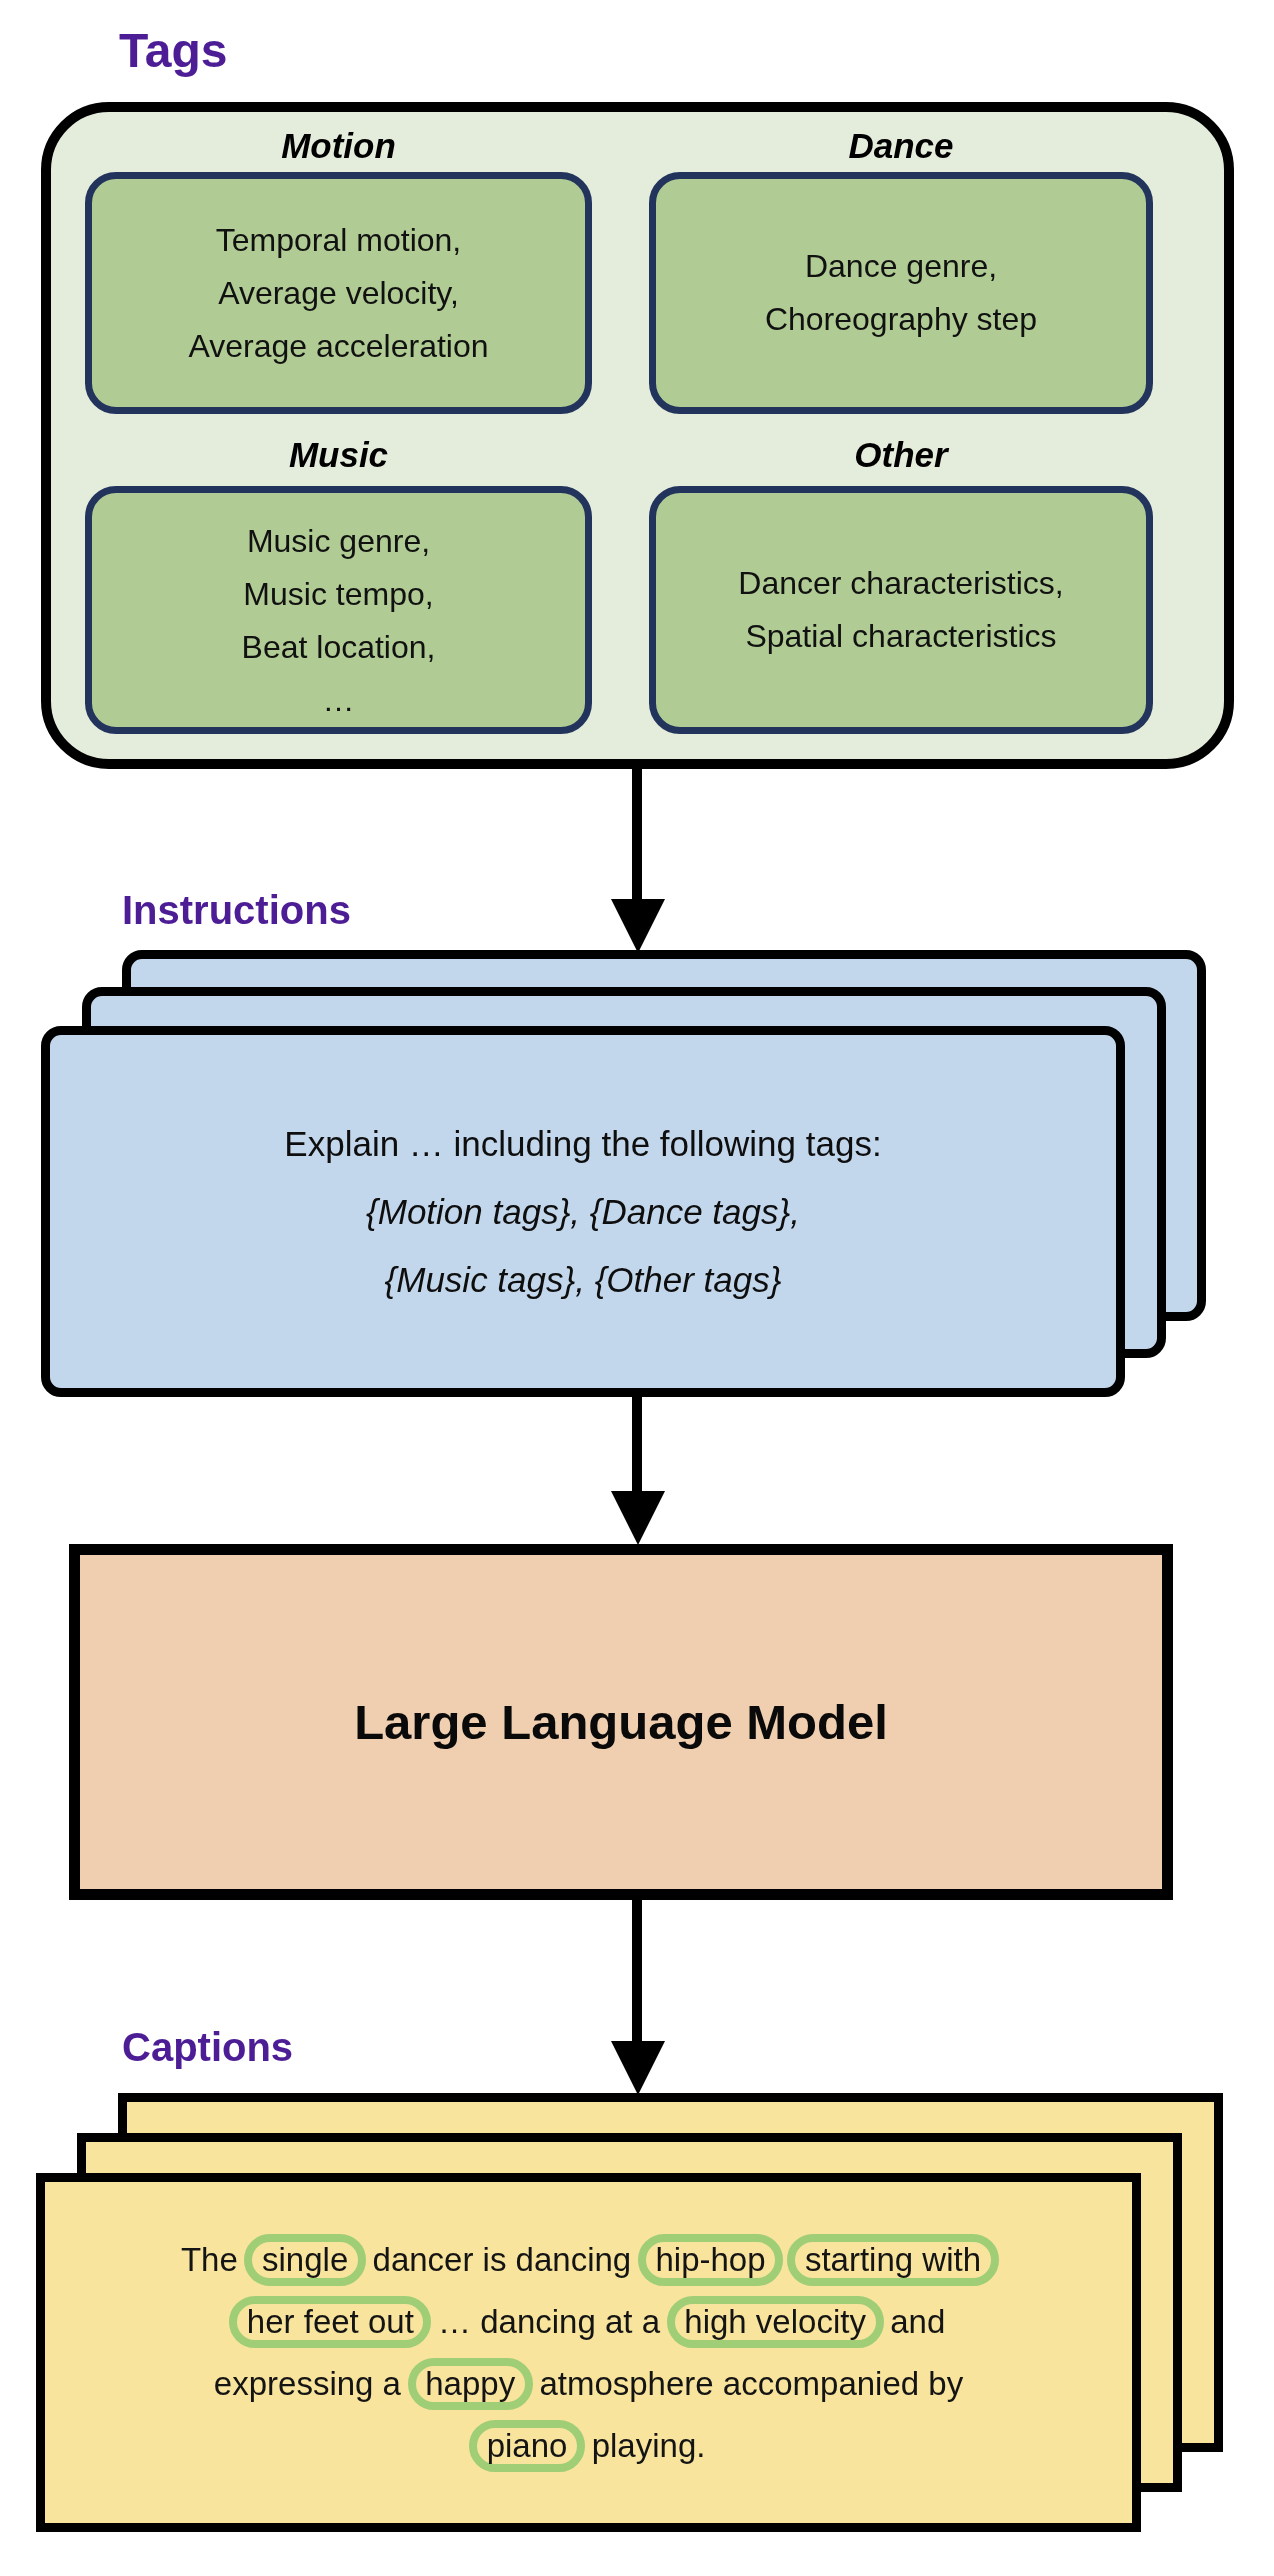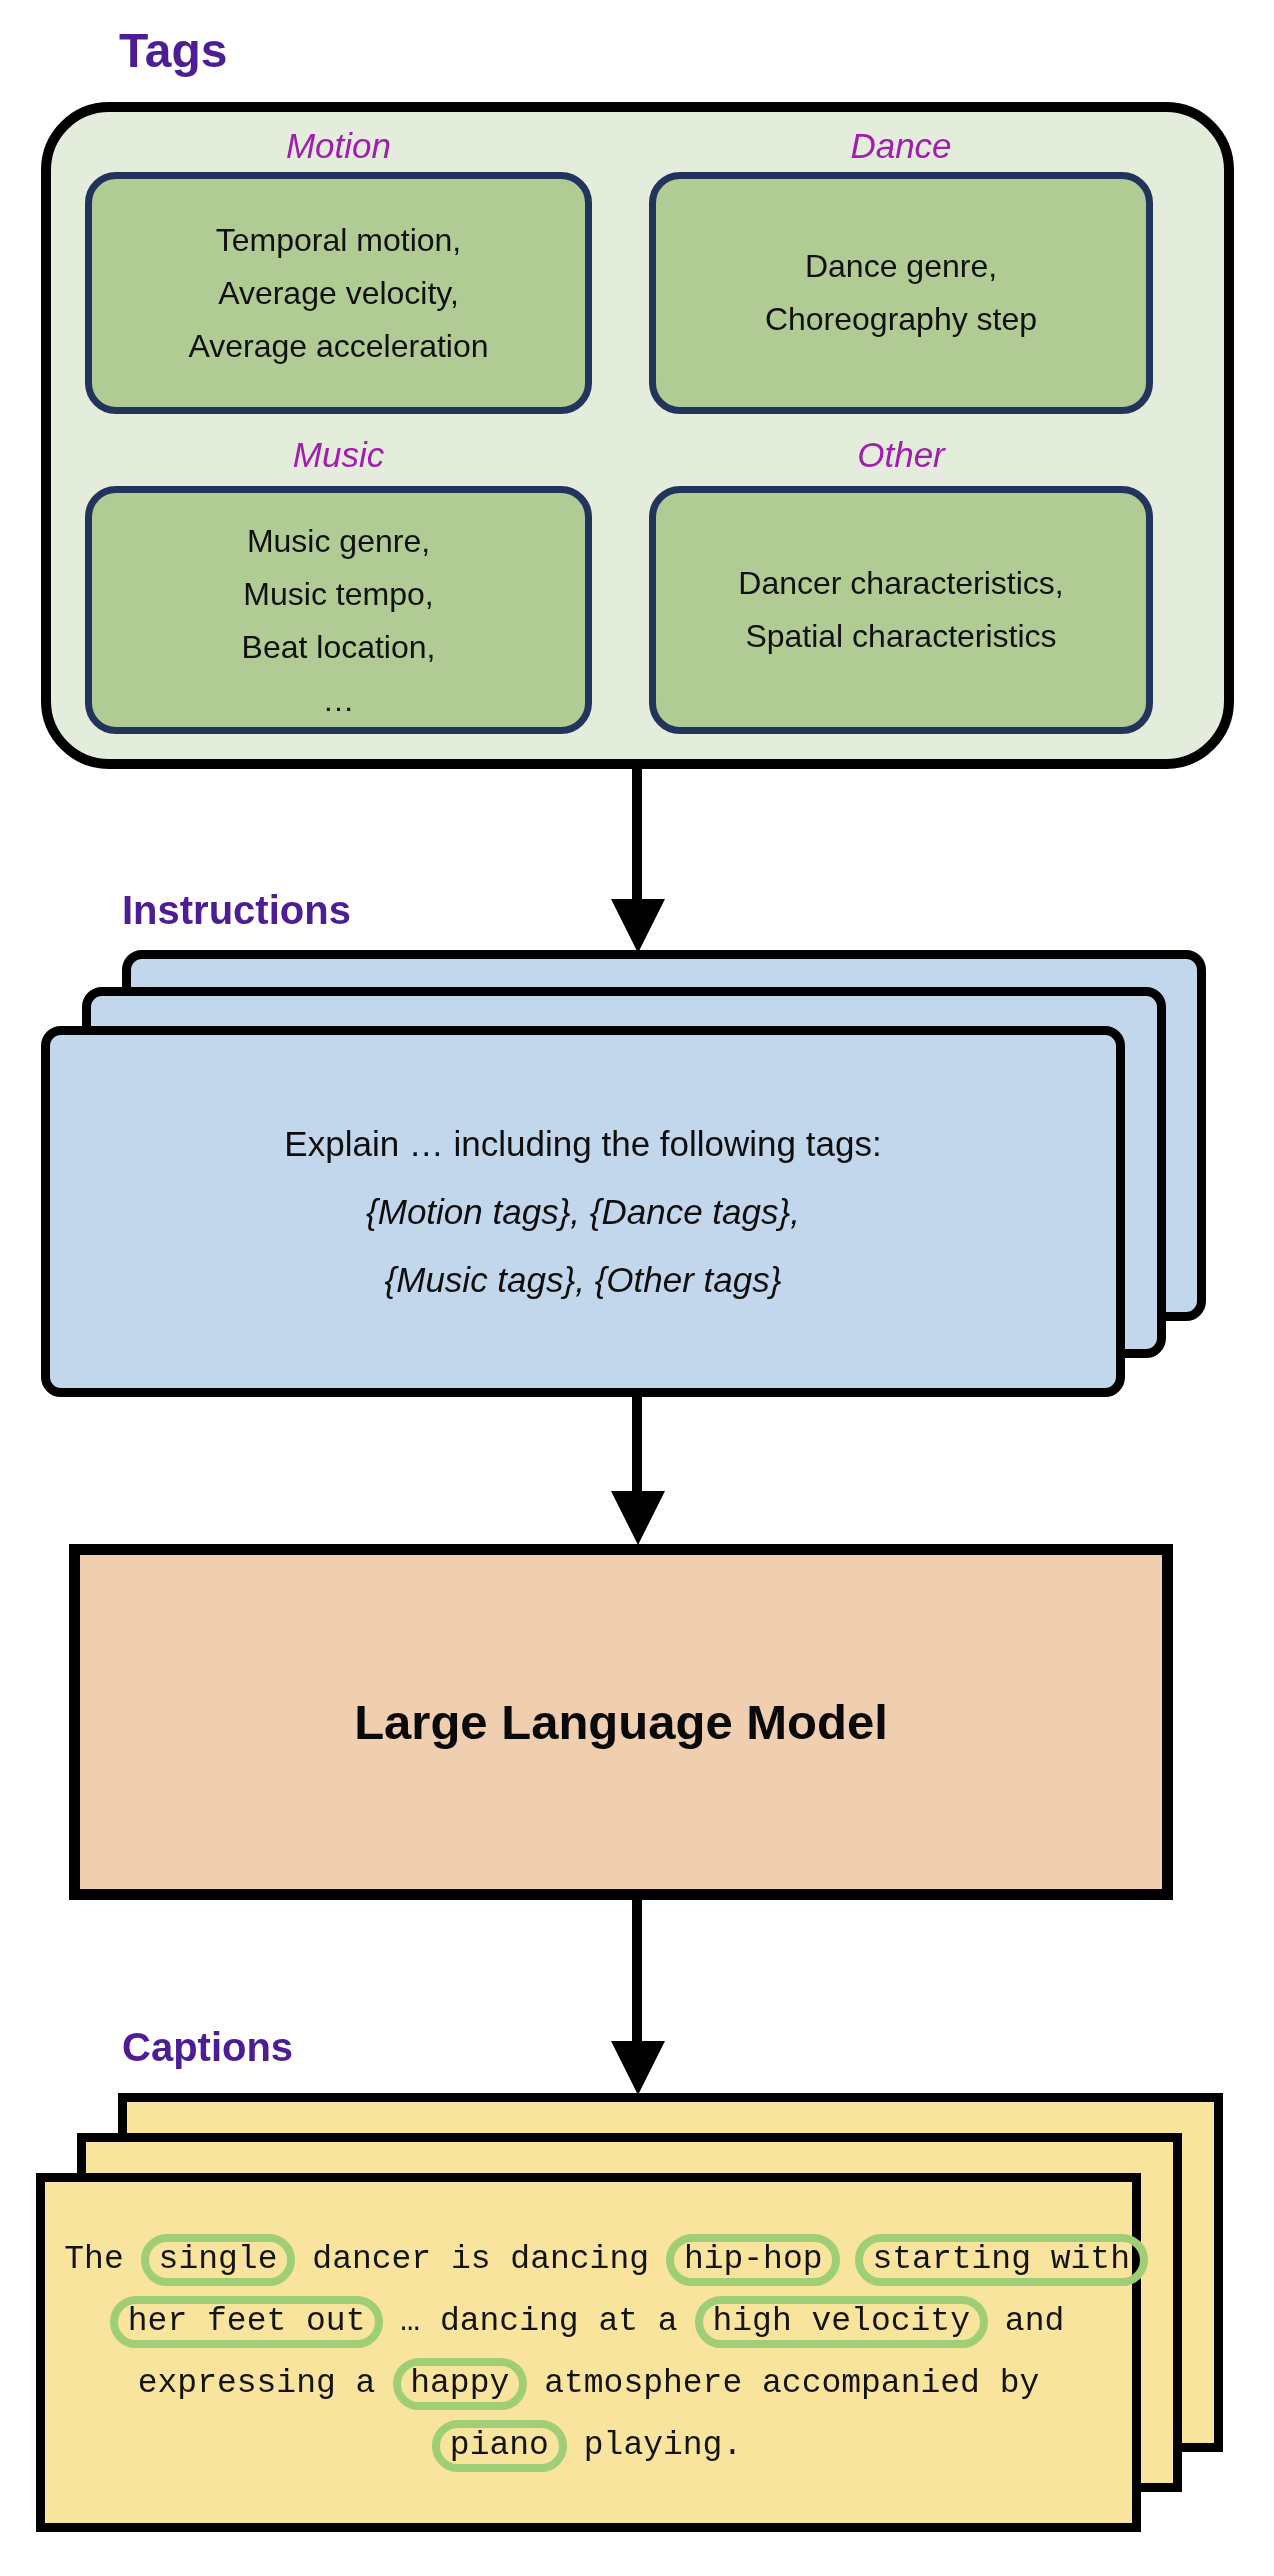--- a/index.html
+++ b/index.html
@@ -14,22 +14,22 @@
   .instructions-label { left:122px; top:888px; font-size:40px; }
   .captions-label { left:122px; top:2025px; font-size:40px; }
 
   
   .tags-outer {
     position:absolute; left:41px; top:102px; width:1193px; height:667px;
     background:var(--outer_bg); border:10.3px solid #000; border-radius:68px;
     box-sizing:border-box;
   }
   .cat-header {
-    position:absolute; font-size:35px; font-weight:normal; font-style:italic;
-    text-align:center; color:#a21caf;
+    position:absolute; font-size:35px; font-weight:bold; font-style:italic;
+    text-align:center; color:#000000;
   }
   .cat-header.motion { left:85px; top:126px; width:507px; }
   .cat-header.dance  { left:649px; top:126px; width:504px; }
   .cat-header.music  { left:85px; top:435px; width:507px; }
   .cat-header.other  { left:649px; top:435px; width:504px; }
 
   .tag-box {
     position:absolute; background:var(--tag_bg);
     border:7px solid var(--tag_border); border-radius:31px; box-sizing:border-box;
     display:flex; flex-direction:column; align-items:center; justify-content:center;
@@ -72,21 +72,21 @@
 
   .card.yellow { background:var(--card_yellow); width:1105px; height:359px; }
   .yellow-back   { left:118px; top:2093px; }
   .yellow-middle { left:77px; top:2133px; }
   .yellow-front  { left:36px;  top:2173px;
     display:flex; align-items:center; justify-content:center; }
   .caption-text {
     font-size:33px; line-height:62px; color:#141414; text-align:center;
     width:100%; padding:0 19.3px; box-sizing:border-box;
   }
-  .caption-line { white-space:nowrap;font-family:Liberation Mono, monospace; }
+  .caption-line { white-space:nowrap; }
   .hl {
     display:inline-block; border:8.4px solid var(--highlight); border-radius:27px;
     padding:0 9.7px; line-height:1.12; margin:-8.4px -2.6px; vertical-align:baseline;
   }
 </style>
 </head>
 <body>
 
 <div class="canvas">
 

